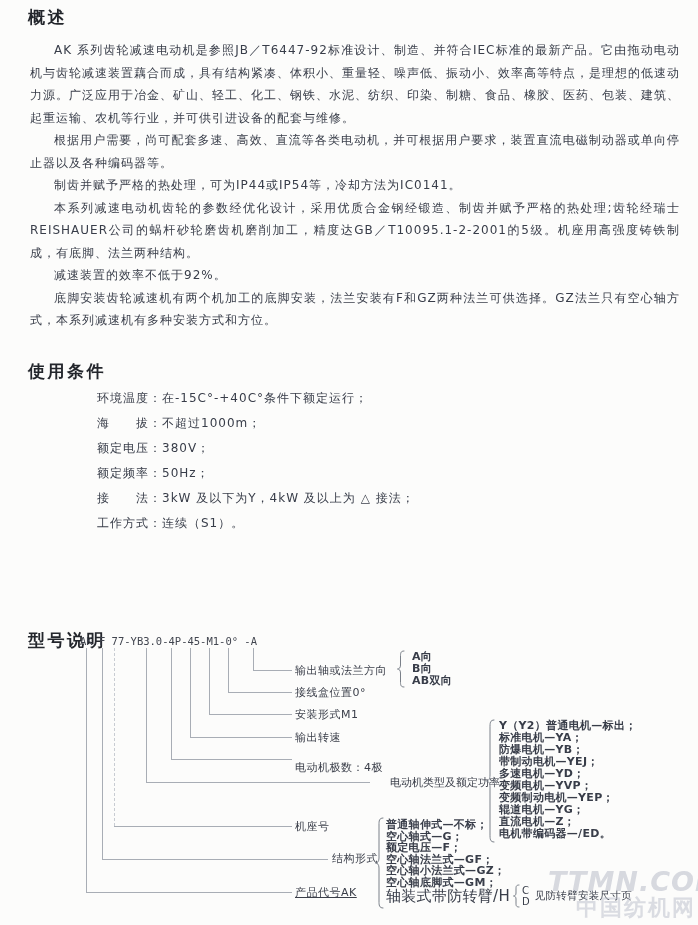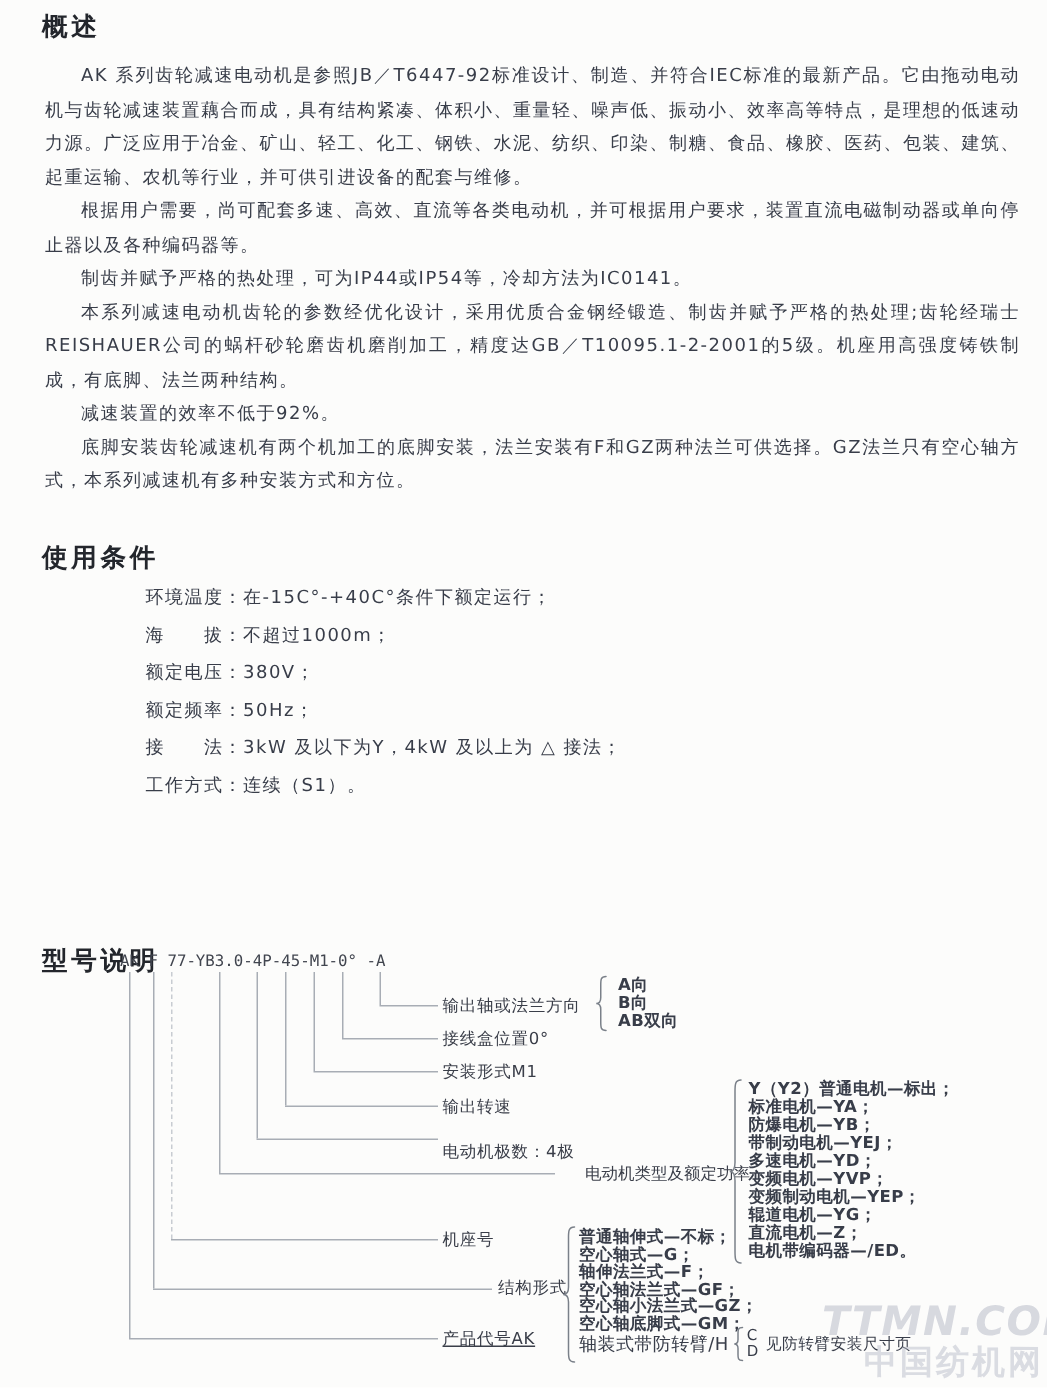--- a/index.html
+++ b/index.html
@@ -40,21 +40,21 @@
   .list div { font-size:11px; letter-spacing:0.3px; white-space:nowrap;font-weight:bold; }
   .dir-list div   { line-height:12px; }
   .motor-list div { line-height:12px; }
   .struct-list div{ line-height:11.5px; }
   .brace { position:absolute; }
   .brace path { stroke:#7a8089; stroke-width:1; fill:none; stroke-linecap:round; }
   .struct-last {
     position:absolute; left:386px; top:884px; height:24px;
     display:flex; align-items:center;
   }
-  .struct-last .txt  { font-size:12px; white-space:nowrap; letter-spacing:0.3px; }
+  .struct-last .txt  { font-size:15px; white-space:nowrap; letter-spacing:0.3px; }
   .struct-last .cd   { margin-left:2px; }
   .struct-last .cd div { font-size:10px; line-height:11px; }
   .struct-last .note { font-size:10.5px; margin-left:5px; white-space:nowrap; letter-spacing:0.3px; }
   .wm1 {
     position:absolute; left:548px; top:866px;
     font-size:27px; font-weight:bold; font-style:italic;
     color:rgba(178,182,196,0.5); letter-spacing:1px; white-space:nowrap;
   }
   .wm2 {
     position:absolute; left:576px; top:893px;
@@ -144,21 +144,21 @@
     <div>直流电机—Z；</div>
     <div>电机带编码器—/ED。</div>
   </div>
 
   <svg class="brace" style="left:374px; top:817px;" width="12" height="92">
     <path d="M9,1 C5,1 5,4 5,8 L5,41 C5,44.5 3.5,46 1.5,46 C3.5,46 5,47.5 5,51 L5,84 C5,88 5,91 9,91"></path>
   </svg>
   <div class="list struct-list" style="left:386px; top:819px;">
     <div>普通轴伸式—不标；</div>
     <div>空心轴式—G；</div>
-    <div>轴伸法兰式—F；</div>
+    <div>额定电压—F；</div>
     <div>空心轴法兰式—GF；</div>
     <div>空心轴小法兰式—GZ；</div>
     <div>空心轴底脚式—GM；</div>
   </div>
   <div class="struct-last">
     <span class="txt">轴装式带防转臂/H</span>
     <svg class="brace" style="position:static; margin-left:2px;" width="8" height="24">
       <path d="M7,1 C4,1 4,2.5 4,5 L4,9 C4,11 3,12 1.5,12 C3,12 4,13 4,15 L4,19 C4,21.5 4,23 7,23"></path>
     </svg>
     <div class="cd">

